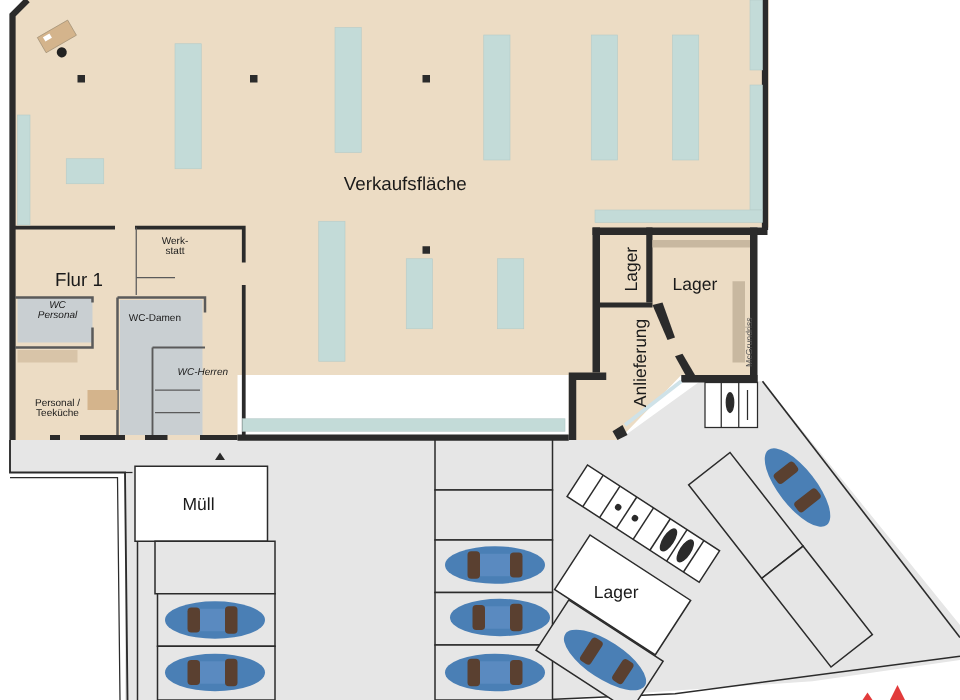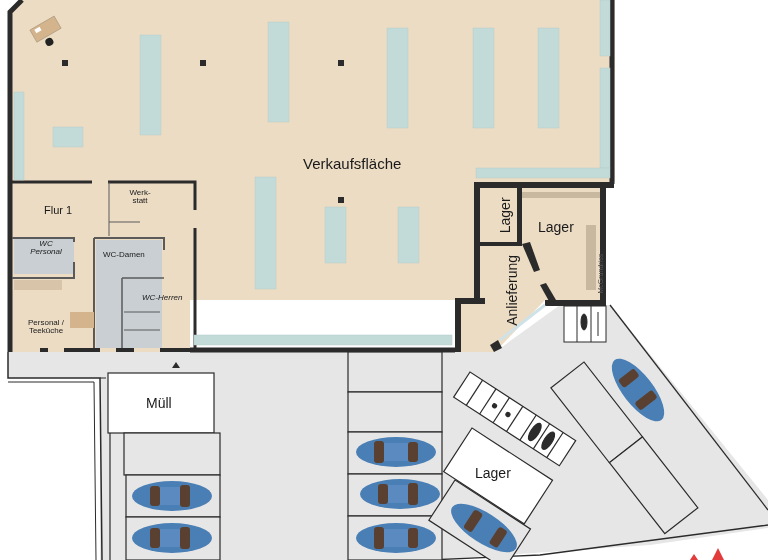--- a/index.html
+++ b/index.html
@@ -1,21 +1,21 @@
 <!DOCTYPE html>
 <html><head>
   <meta charset="utf-8">
   <style>
     html, body { margin:0; padding:0; background:#ffffff; }
     body { width:768px; height:560px; overflow:hidden; position:relative; font-family:"Liberation Sans", sans-serif; }
     #plan { position:absolute; left:0; top:0; width:768px; height:560px; }
     .lbl { position:absolute; color:#1a1a1a; font-family:"Liberation Sans", sans-serif; white-space:nowrap; line-height:1.05; text-align:center; }
     .lbl-lg { font-size:15px; }
     .lbl-md { font-size:14px; }
-    .lbl-sm { font-size:11px; }
+    .lbl-sm { font-size:15px;margin-top:12px; }
     .lbl-xs { font-size:8px; }
     .vert { transform:rotate(-90deg); transform-origin:center center; }
     .wm { position:absolute; font-size:7px; color:#555; transform:rotate(-90deg); transform-origin:center; white-space:nowrap; }
   </style>
 </head>
 <body>
 
 <div id="plan">
   <svg width="768" height="560" viewBox="0 0 768 560" xmlns="http://www.w3.org/2000/svg">
 
@@ -206,21 +206,21 @@
         </g>
     </g>
 
     <g>
       <polygon points="712,560 718,548 724,560" fill="#e23b3b"></polygon>
       <polygon points="690,560 694,554 698,560" fill="#e23b3b"></polygon>
     </g>
   </svg>
 
   
-  <div class="lbl lbl-lg" style="left:275px;top:156px;margin-left:28px;">Verkaufsfläche</div>
+  <div class="lbl lbl-lg" style="left:275px;top:140px;">Verkaufsfläche</div>
   <div class="lbl lbl-sm" style="left:44px;top:205px;">Flur 1</div>
   <div class="lbl lbl-xs" style="left:110px;top:189px;width:26px;margin-left:17px;">
     <div>Werk-</div>
     <div>statt</div>
   </div>
   <div class="lbl lbl-xs" style="left:24px;top:240px;width:44px;font-style:italic;">
     <div>WC</div>
     <div>Personal</div>
   </div>
   <div class="lbl lbl-xs" style="left:103px;top:251px;">WC-Damen</div>

